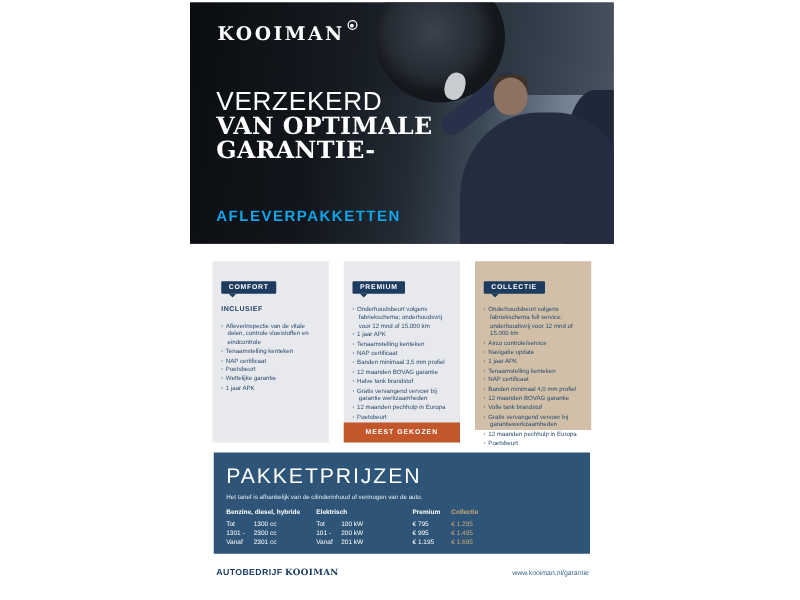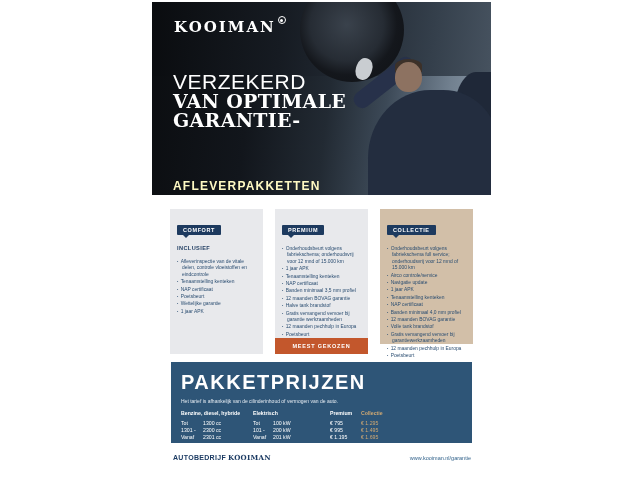--- a/index.html
+++ b/index.html
@@ -33,21 +33,21 @@
   .hero-logo{position:absolute;left:22px;top:16px;z-index:5;color:#fff;
     font-family:"DejaVu Serif",serif;font-weight:bold;font-size:15px;letter-spacing:2px;}
   .logo-mark{display:inline-block;vertical-align:super;width:6px;height:6px;border:1px solid #fff;
     border-radius:50%;margin-left:2px;position:relative;top:-2px;}
   .logo-mark::after{content:"";position:absolute;left:1.5px;top:1.5px;width:3px;height:3px;
     border-radius:50%;background:#fff;}
 
   .hero-headline{position:absolute;left:21px;top:70px;z-index:5;color:#fff;}
   .hl-sans{font-size:21px;font-weight:400;letter-spacing:0.5px;line-height:20px;}
   .hl-serif{font-family:"DejaVu Serif",serif;font-weight:bold;font-size:19px;line-height:19px;letter-spacing:0.3px;}
-  .hero-sub{position:absolute;left:21px;top:177px;z-index:5;color:#fef9c3;
+  .hero-sub{position:absolute;left:21px;top:164px;z-index:5;color:#0ea5e9;
     font-size:12px;font-weight:800;letter-spacing:1.2px;}
 
   
   .cards{position:absolute;left:18px;top:207px;width:303px;display:flex;gap:12px;align-items:flex-start;}
   .card{width:93px;box-sizing:border-box;padding:9px 7px 8px 7px;background:#e8e9ec;position:relative;}
   .card.theme-tan{background:#d2bfa8;}
   .card.h-tall{height:145px;}
   .card.h-short{height:135px;}
   .badge{position:relative;display:inline-block;background:#1d3a5f;color:#fff;
     font-size:5.5px;font-weight:bold;letter-spacing:0.6px;padding:2.5px 6px 2px 6px;border-radius:1px;}
@@ -57,21 +57,21 @@
   .card ul{margin:8px 0 0 0;padding:0;list-style:none;font-size:4.9px;line-height:6.4px;color:#2a4d71;}
   .card ul li{padding-left:5px;text-indent:-5px;margin-bottom:1px;}
   .card ul li::before{content:"\00B7";margin-right:2px;font-weight:bold;}
   .cta-button{position:absolute;left:0;right:0;bottom:0;height:16px;background:#c3572c;color:#fff;
     font-size:5.5px;font-weight:bold;letter-spacing:0.8px;display:flex;align-items:center;
     justify-content:center;border:none;cursor:pointer;font-family:"Liberation Sans",sans-serif;}
 
   
   .pricing{position:absolute;left:19px;top:360px;width:301px;height:81px;box-sizing:border-box;
     background:#2e5577;padding:9px 10px 8px 10px;color:#fff;}
-  .pricing-title{font-size:20px;font-weight:700;letter-spacing:1.5px;}
+  .pricing-title{font-size:17px;font-weight:400;letter-spacing:1.5px;}
   .pricing-sub{margin-top:4px;font-size:5px;color:#e3eaf1;}
   .ptable{margin-top:6px;font-size:5.2px;line-height:7px;}
   .prow{display:grid;grid-template-columns:72px 77px 31px auto;}
   .prow.head{font-weight:bold;margin-bottom:3px;}
   .col-collectie{color:#cfa873;}
   .sub-from{display:inline-block;width:22px;}
   .sub-from.ev{width:20px;}
 
   
   .footer{position:absolute;left:21px;top:451px;width:298px;display:flex;

